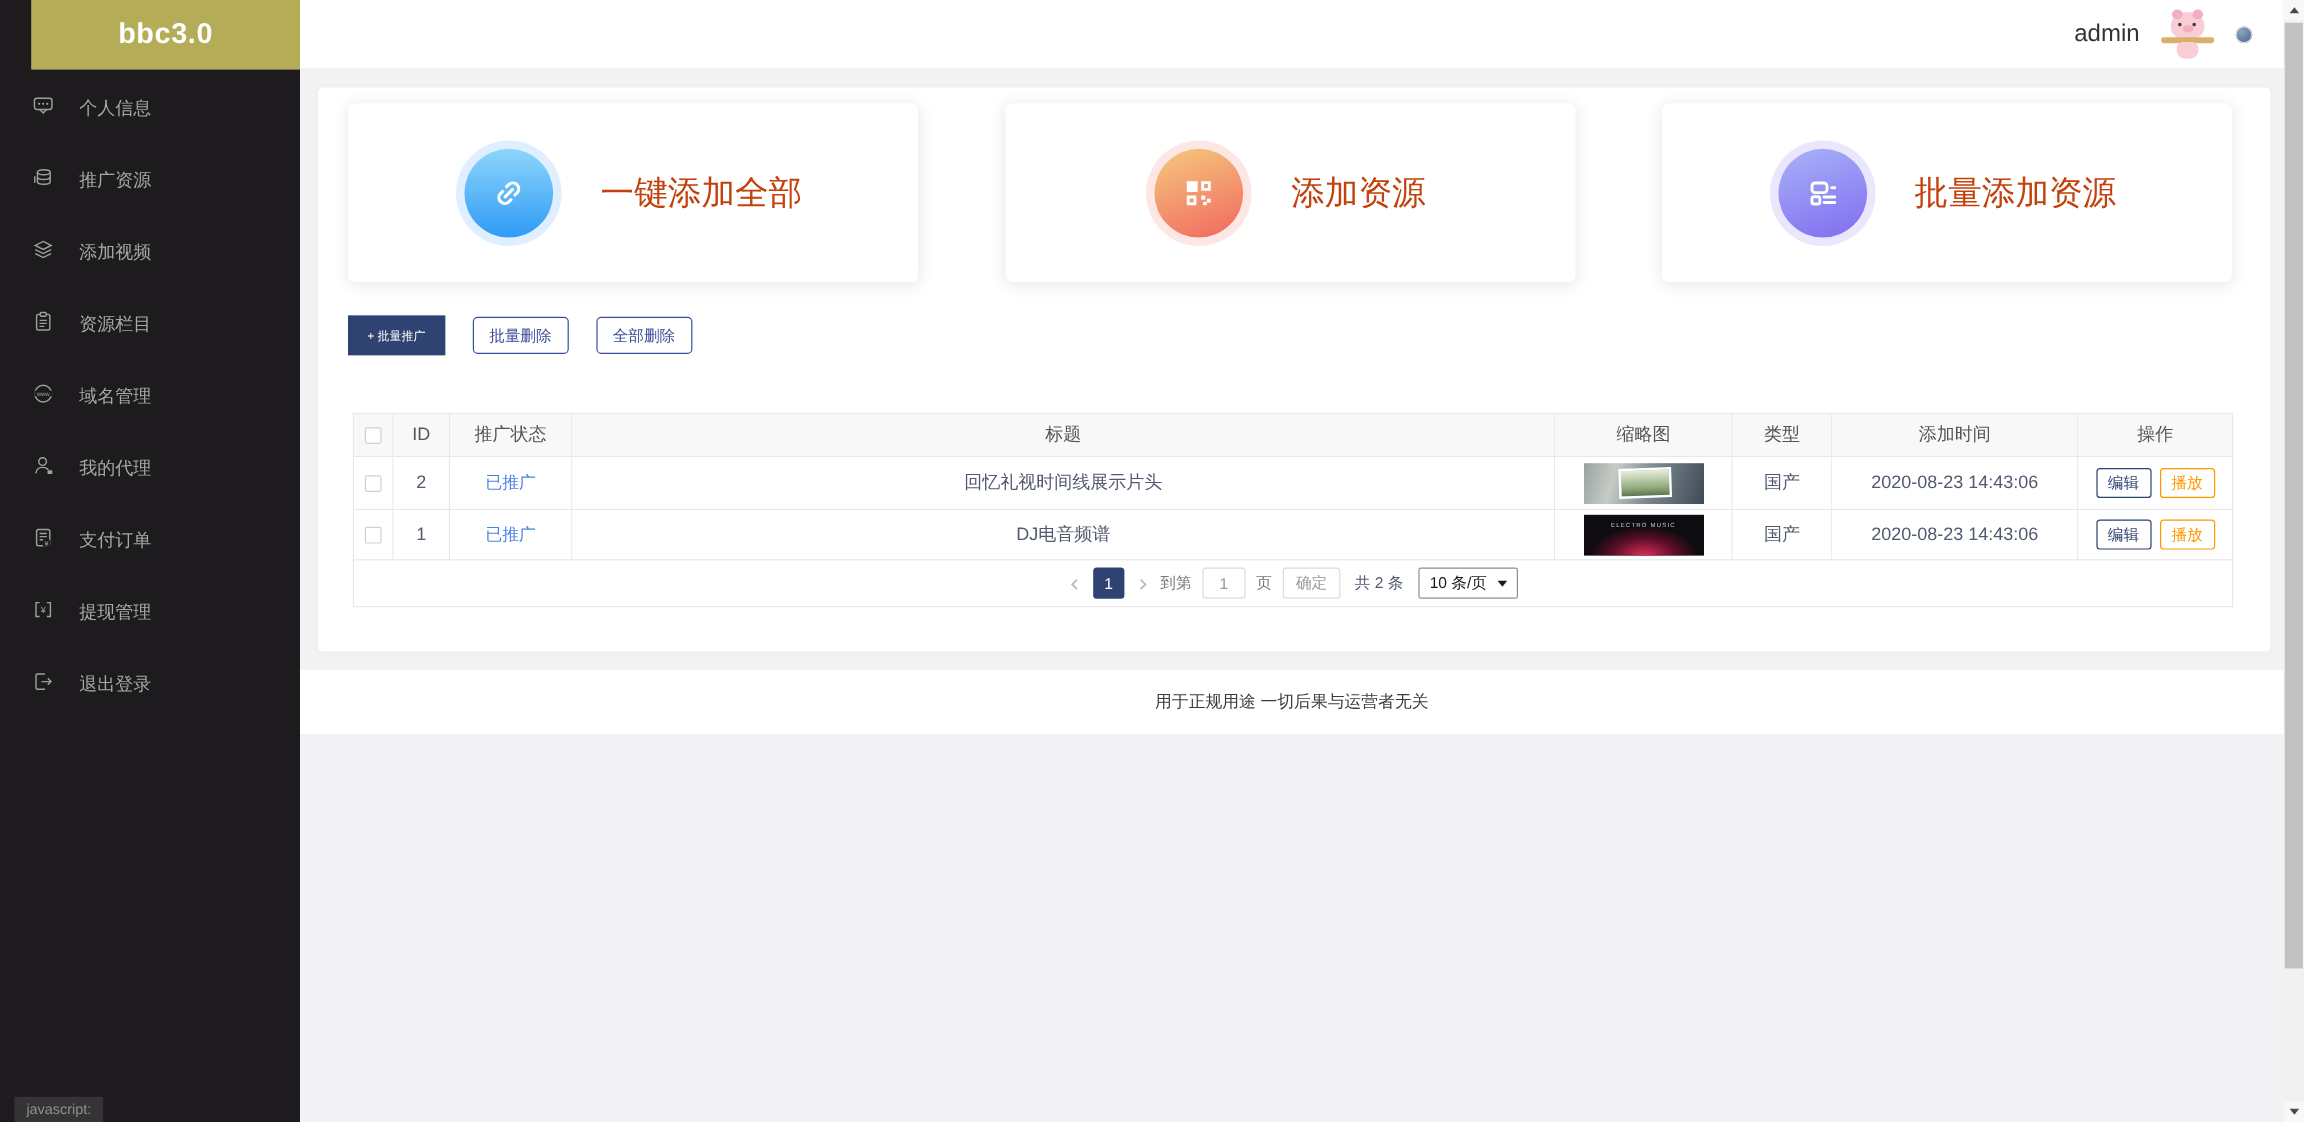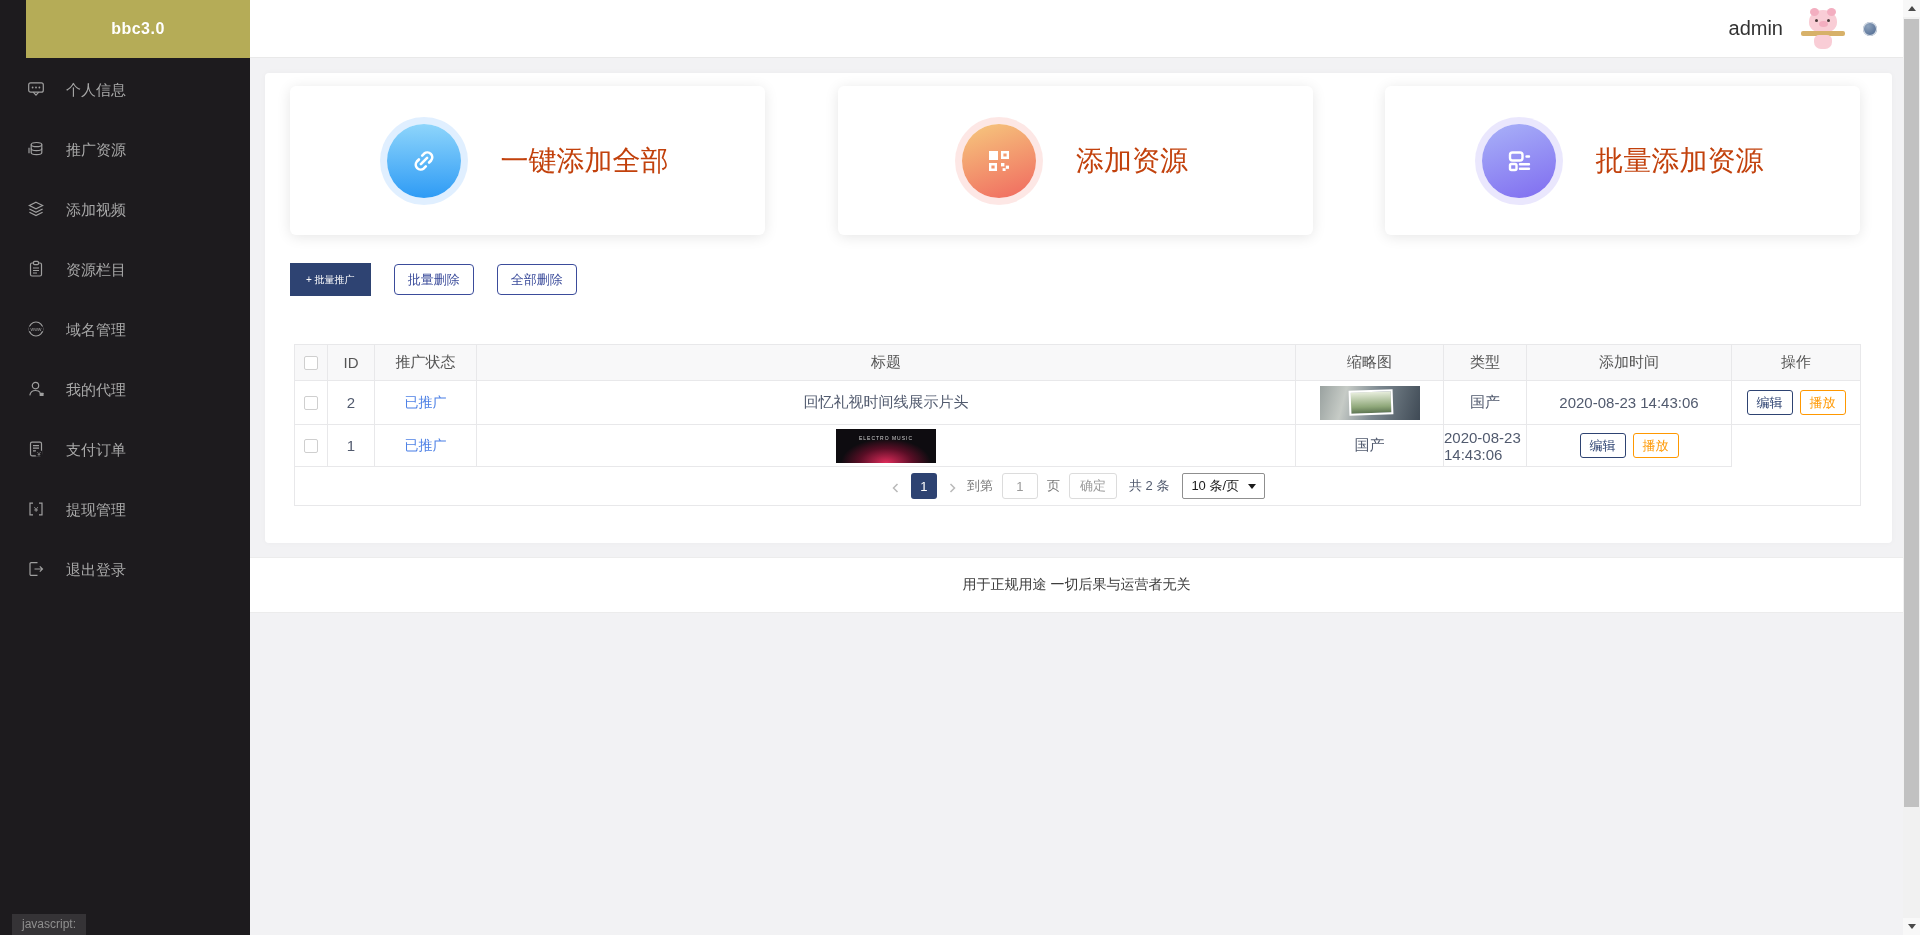--- a/index.html
+++ b/index.html
@@ -3,21 +3,21 @@
 <meta charset="utf-8">
 <style>
   * { margin:0; padding:0; box-sizing:border-box; }
   html,body { width:1920px; height:935px; overflow:hidden; background:#f2f2f4;
               font-family:"Liberation Sans","DejaVu Sans",sans-serif; }
   .stage { position:relative; width:1920px; height:935px; }
 
   
   .sidebar { position:absolute; left:0; top:0; width:250px; height:935px; background:#1d1b1e; }
   .logo { height:58px; background:#b5ac57; display:flex; align-items:center; justify-content:center;
-          color:#fff; font-size:16px; font-weight:700; letter-spacing:.5px;margin-left:26px; }
+          color:#fff; font-size:24px; font-weight:700; letter-spacing:.5px;margin-left:26px; }
   .menu { padding-top:2px; }
   .menu-item { height:60px; display:flex; align-items:center; padding-left:27px; gap:21px;
                color:#a8a8a8; font-size:15px; cursor:pointer; }
   .menu-item svg { flex:0 0 18px; }
   .status-tip { position:absolute; left:12px; bottom:0; background:#353336; color:#8f8f8f;
                 font-size:12px; padding:3px 10px 4px; }
 
   
   .topbar { position:absolute; left:250px; top:0; width:1653px; height:58px; background:#fff;
             border-bottom:1px solid #e9e9e9; display:flex; align-items:center;
@@ -301,20 +301,21 @@
             <button class="op-btn op-play">播放</button>
           </div>
 
           <div class="cell brow brow2">
               <span class="cb"></span>
             </div>
           <div class="cell brow brow2">1</div>
           <div class="cell brow brow2">
               <span class="status-link">已推广</span>
             </div>
+          <div class="cell brow brow2">DJ电音频谱</div>
           <div class="cell brow brow2">
             <span class="thumb thumb2">
                 <span class="glow"></span>
                 <span class="thumb2-text">ELECTRO MUSIC</span>
               </span>
           </div>
           <div class="cell brow brow2">国产</div>
           <div class="cell brow brow2">2020-08-23 14:43:06</div>
           <div class="cell brow brow2">
             <button class="op-btn op-edit">编辑</button>

